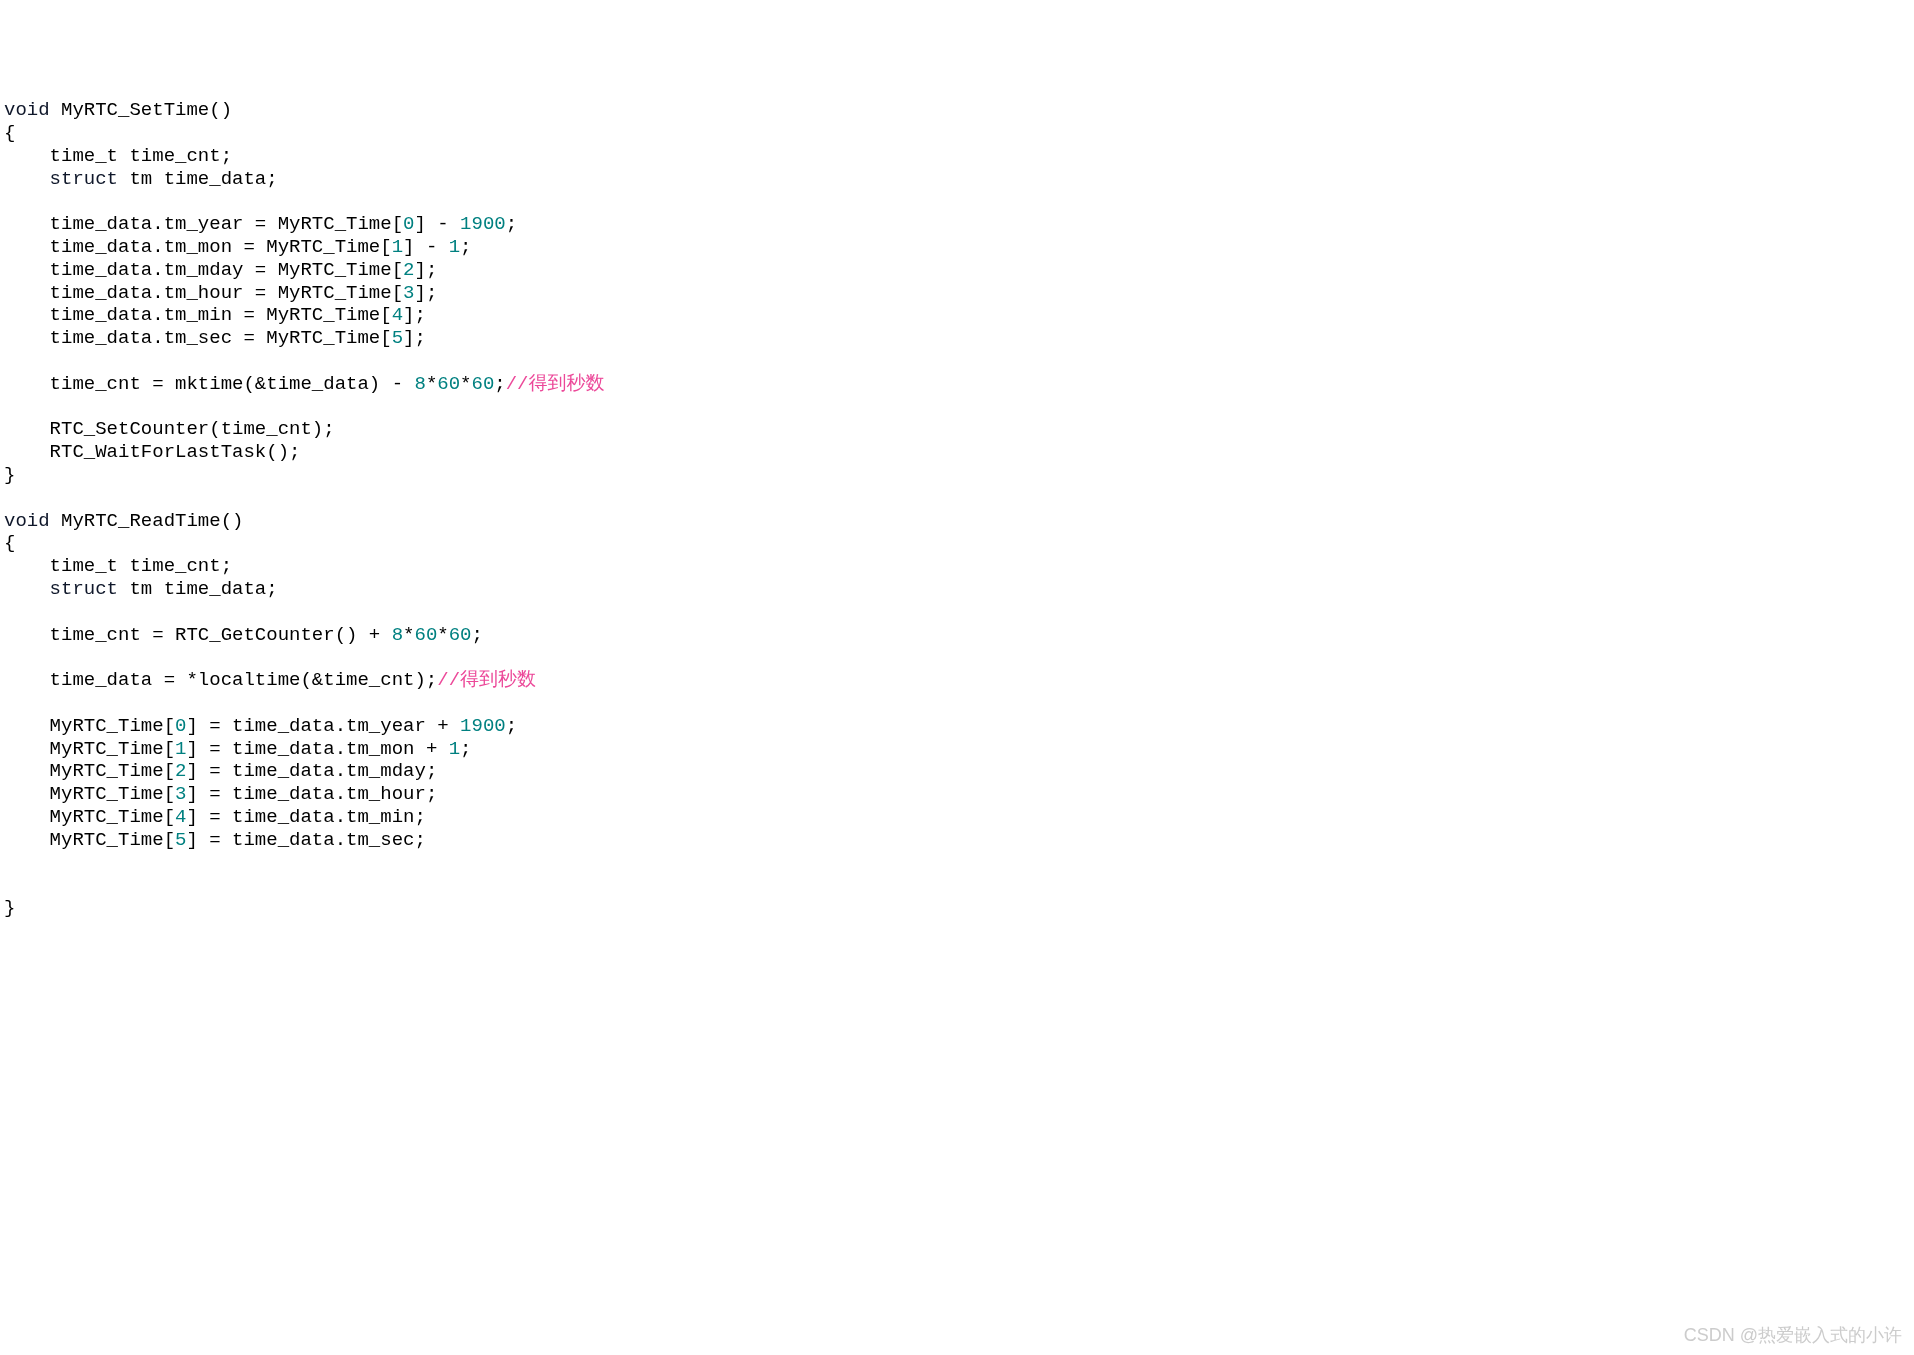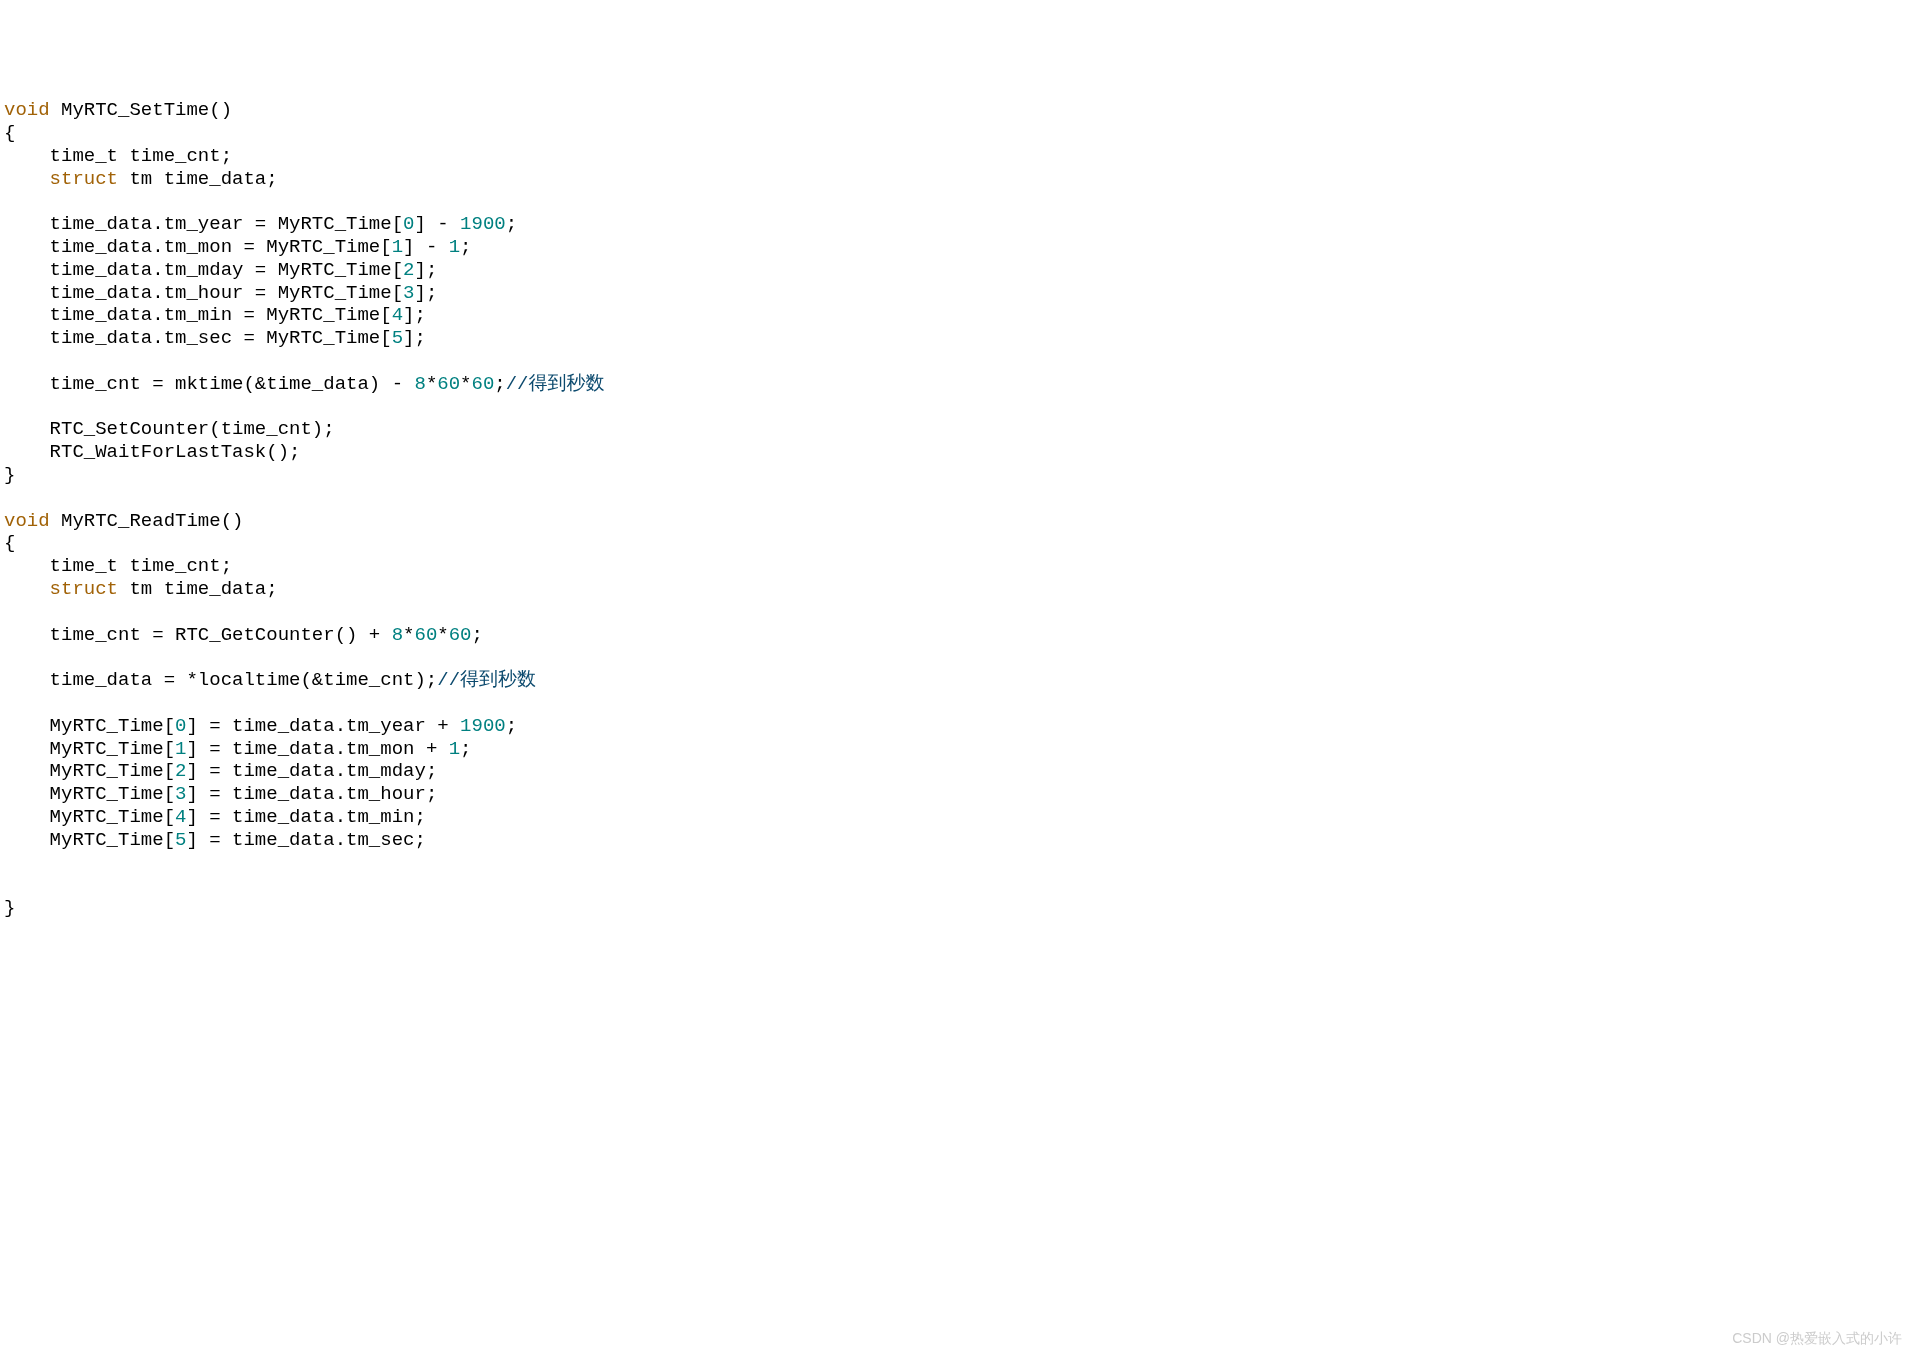--- a/index.html
+++ b/index.html
@@ -9,34 +9,34 @@
       font-size: 19px;
       line-height: 1.2;
       background: #ffffff;
       color: #000000;
       white-space: pre;
     }
     .code-container {
       padding: 8px 4px;
     }
     .keyword {
-      color: #a16207;
+      color: #0f172a;
     }
     .number {
       color: #008080;
     }
     .comment {
-      color: #0c4a6e;
+      color: #ec4899;
     }
     .watermark {
       position: fixed;
       bottom: 8px;
       right: 12px;
       font-family: Arial, sans-serif;
-      font-size: 14px;
+      font-size: 18px;
       color: #cccccc;
       white-space: nowrap;
     }
   </style>
 </head>
 <body>
 
 
 
 <div class="code-container"><span><span class="keyword">void</span><span> MyRTC_SetTime()</span></span>

